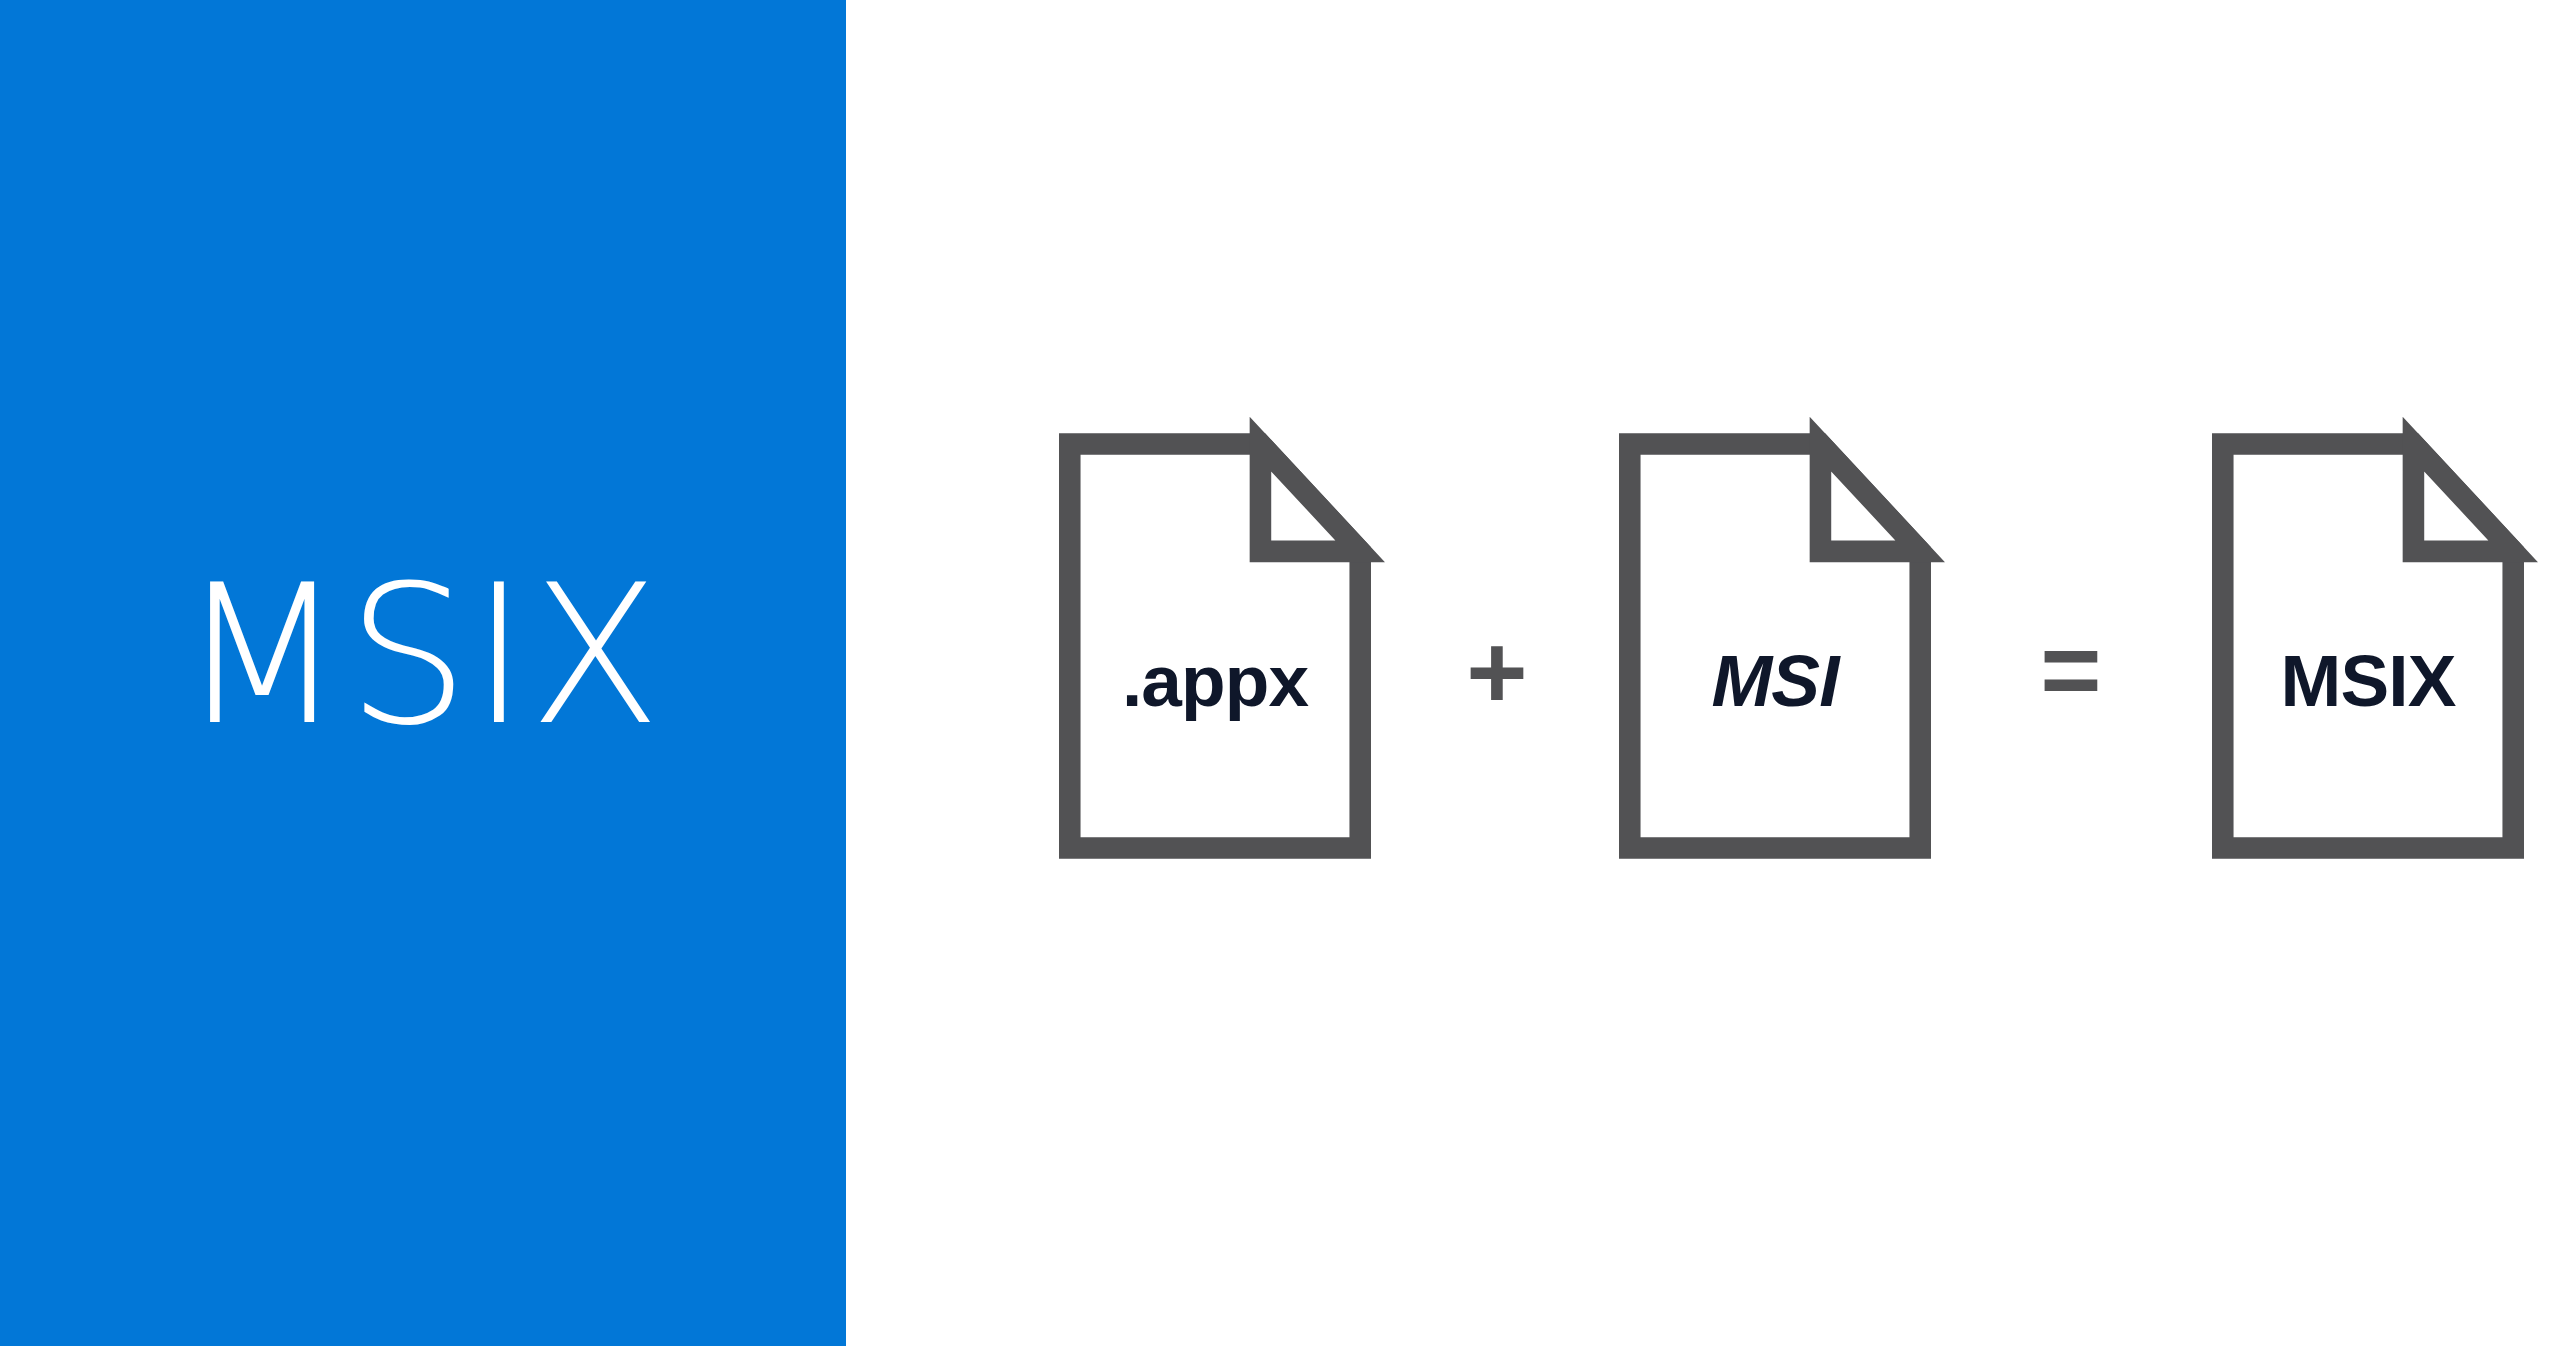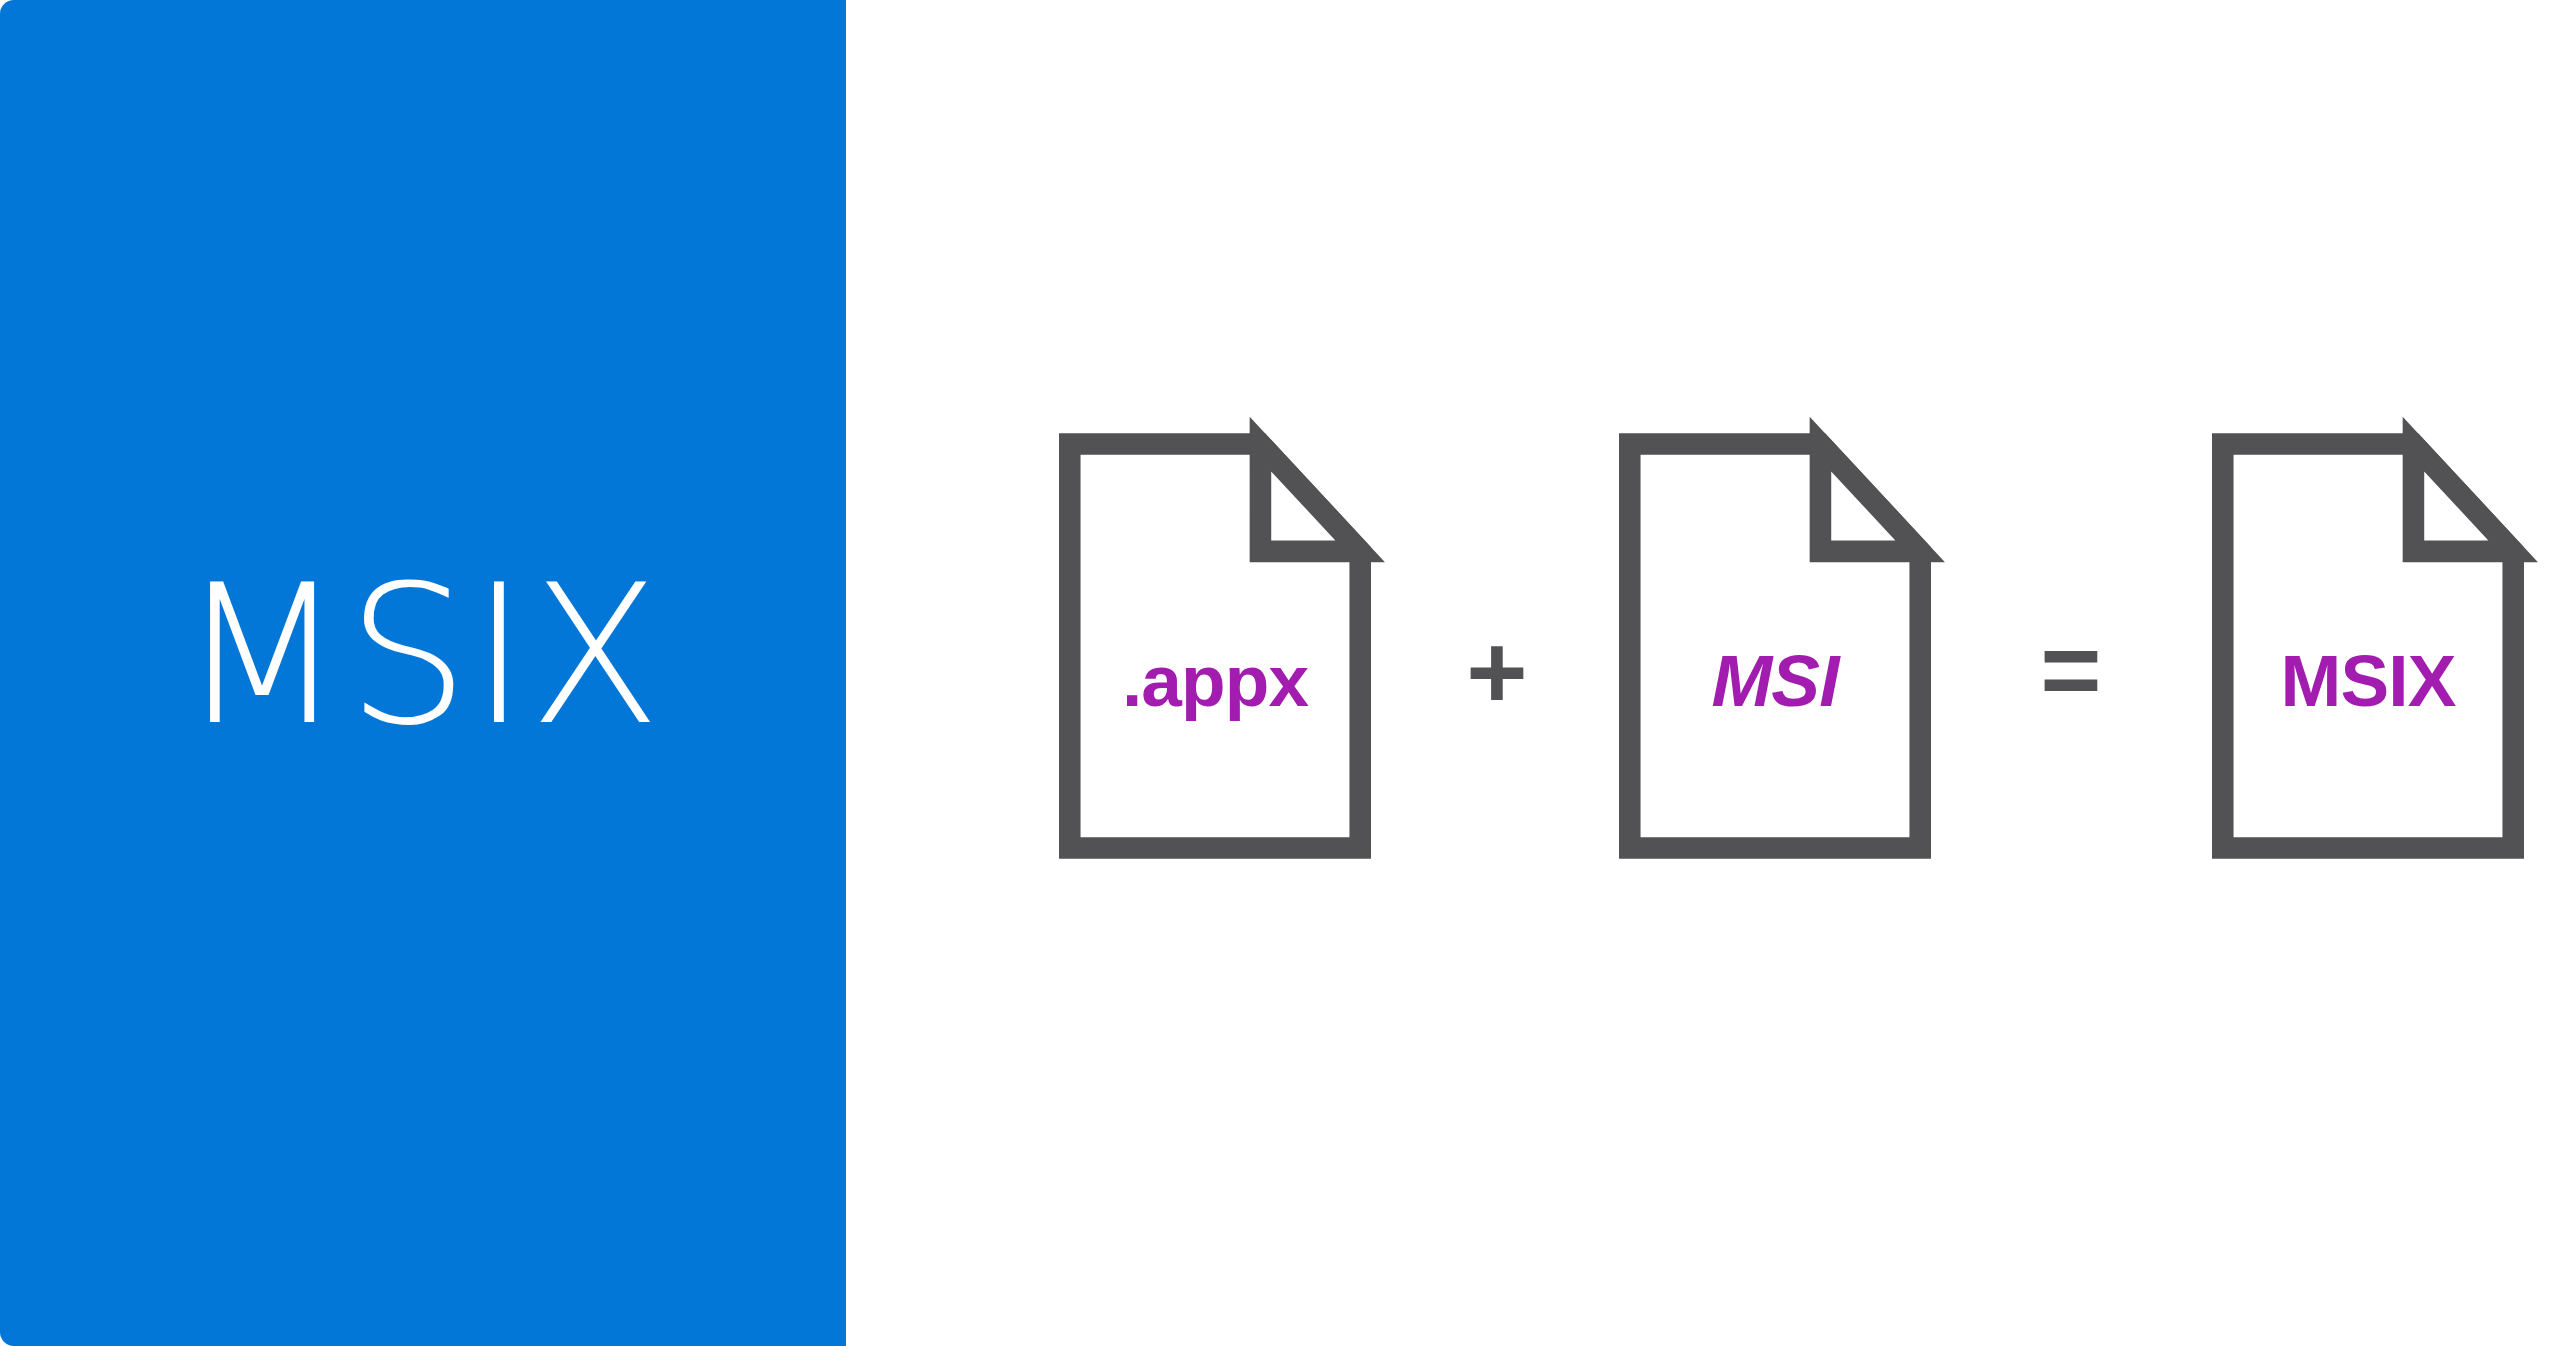--- a/index.html
+++ b/index.html
@@ -7,21 +7,20 @@
     padding: 0;
     background: #ffffff;
   }
   .stage {
     position: relative;
     width: 2576px;
     height: 1346px;
     background: #ffffff;
     overflow: hidden;
     font-family: "Liberation Sans", sans-serif;
-    border-radius: 14px;
   }
 
   
   .brand-panel {
     position: absolute;
     left: 0;
     top: 0;
     width: 846px;
     height: 1346px;
     background: #0277D7;
@@ -63,21 +62,21 @@
     overflow: visible;
   }
   .doc-icon .doc-label {
     position: absolute;
     left: 50%;
     top: 58%;
     transform: translate(-50%, -50%);
     font-weight: 700;
     font-size: 73px;
     letter-spacing: -0.9px;
-    color: #a21caf;
+    color: #0f172a;
     white-space: nowrap;
     line-height: 1;
   }
   .icon-appx { left: 213px; }  
   .icon-msi  { left: 773px; font-style: italic; }  
   .icon-msix { left: 1366px; } 
 
   .operator {
     position: absolute;
     transform: translate(-50%, -50%);

